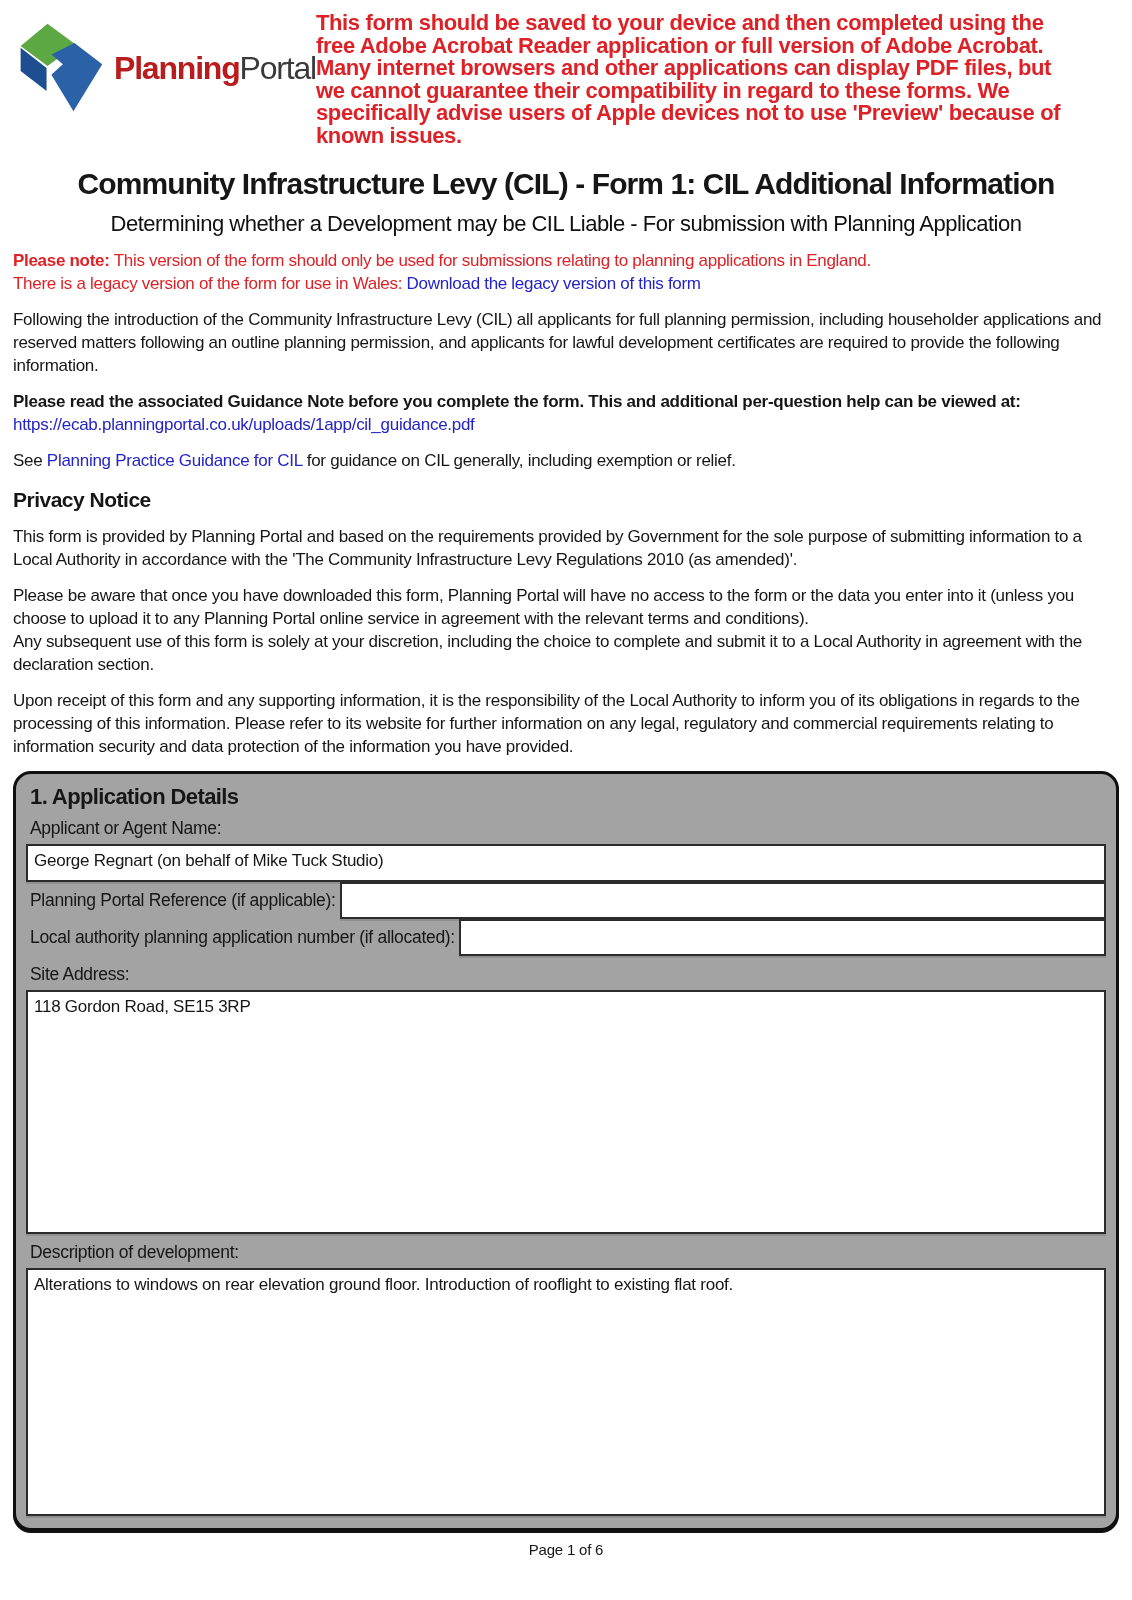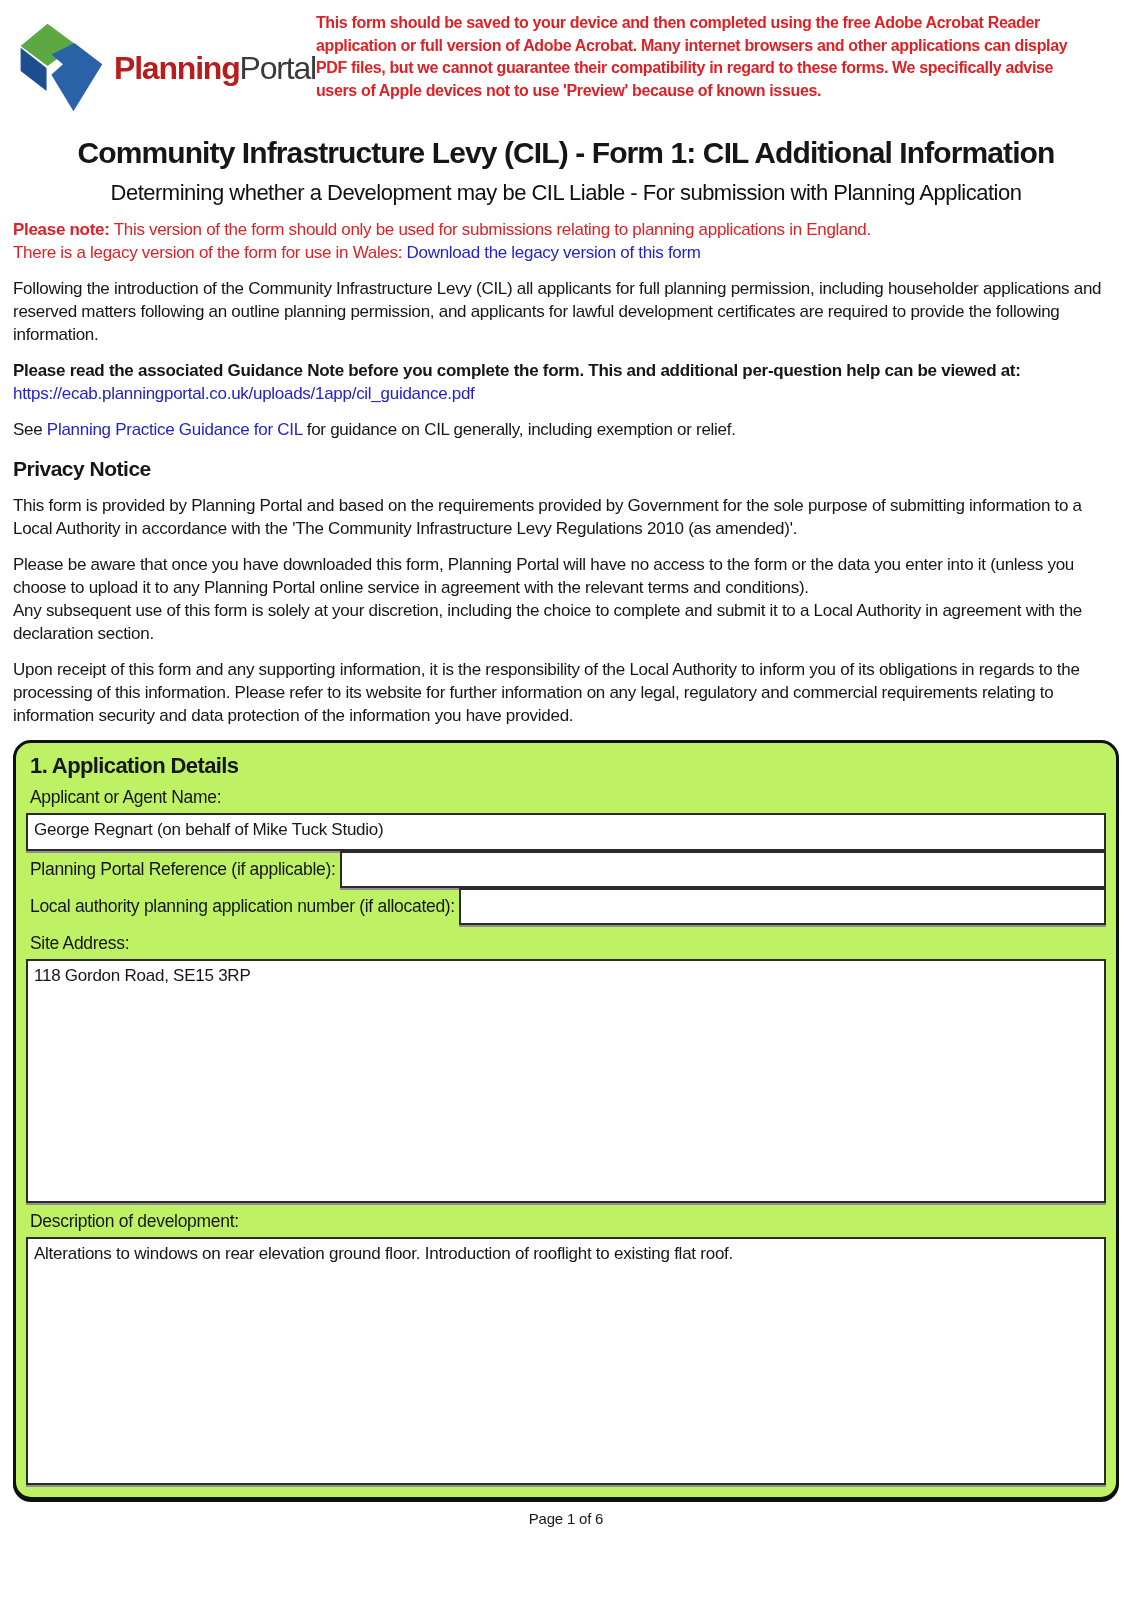--- a/index.html
+++ b/index.html
@@ -10,21 +10,21 @@
     font-family:"Liberation Sans", sans-serif;
     letter-spacing:-0.2px;
   }
   .header { display:flex; align-items:flex-start; padding:8px 30px 0 10px; }
   .logo { flex:0 0 300px; display:flex; align-items:center; padding-top:12px; }
   .logo svg { width:100px; height:96px; flex:0 0 auto; }
   .logo-text { font-size:32px; letter-spacing:-1.2px; margin-left:4px; white-space:nowrap; }
   .logo-text .b { font-weight:bold; color:#b91c1c; }
   .logo-text .l { font-weight:normal; color:#3a3a3a; }
   .warning {
-    color:#DE2126; font-weight:bold; font-size:16px; line-height:22.5px;
+    color:#DE2126; font-weight:bold; font-size:22px; line-height:22.5px;
     width:760px; letter-spacing:-0.35px; padding-top:4px;
   }
   .title {
     text-align:center; font-size:30px; font-weight:bold; letter-spacing:-0.9px;
     margin:20px 10px 0;
   }
   .subtitle {
     text-align:center; font-size:22px; font-weight:normal; letter-spacing:-0.5px;
     margin:10px 10px 0; color:#101010;
   }
@@ -33,21 +33,21 @@
   .red { color:#DE2126; }
   .bold { font-weight:bold; }
   .link { color:#2423C8; cursor:pointer; text-decoration:none; }
   p.body { font-size:17px; line-height:23px; margin:13px 0 0; letter-spacing:-0.28px; }
   .privacy-heading { font-size:21px; font-weight:bold; margin:16px 0 0; letter-spacing:-0.5px; }
   .privacy-p { margin-top:4px; }
   .blockline { display:block; }
 
   .section-box {
     margin:13px 13px 0; border:3px solid #0f0f0f; border-radius:18px;
-    box-shadow:0 2px 0 #111; padding:8px 10px 12px; background:#bef264;
+    box-shadow:0 2px 0 #111; padding:8px 10px 12px; background:#a3a3a3;
   }
   .section-heading { font-size:22px; font-weight:bold; letter-spacing:-0.6px; margin:2px 0 8px 4px; }
   .field-label { font-size:17.5px; letter-spacing:-0.3px; margin:8px 0 5px 4px; }
   .input {
     border:2px solid #2b2b2b; background:#fff; box-shadow:0 2px 0 #8f8f8f;
     font-size:17px; padding:5px 6px; letter-spacing:-0.25px; overflow:hidden;
   }
   .input-full { width:100%; height:38px; }
   .field-row { display:flex; align-items:center; }
   .field-row .field-label { margin:0 4px 0 4px; white-space:nowrap; }

